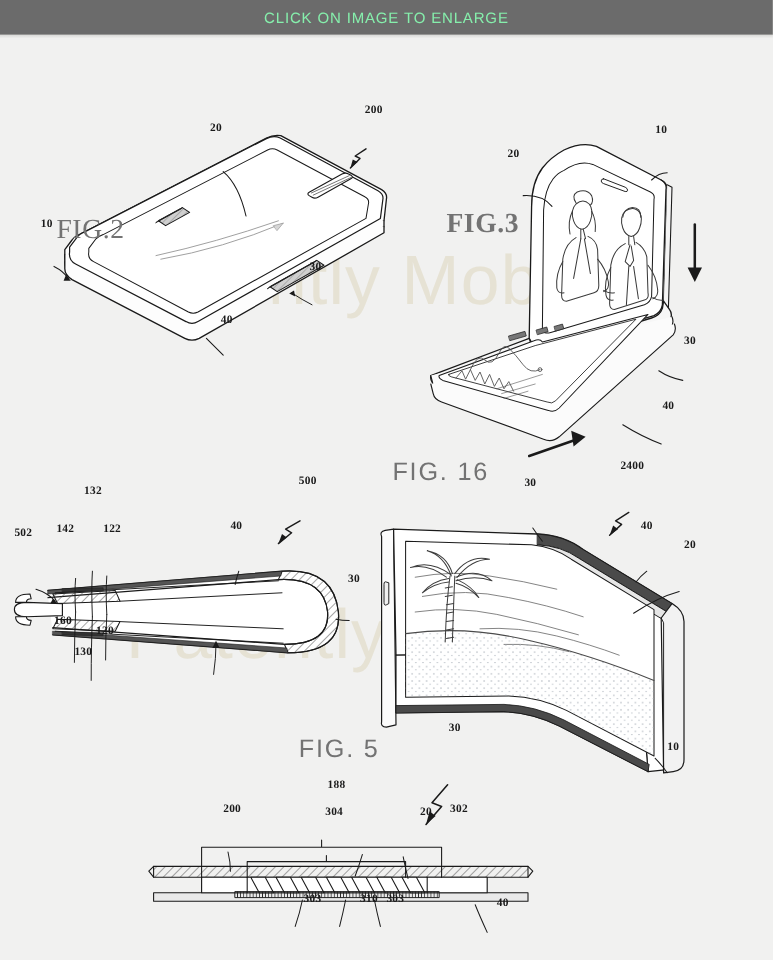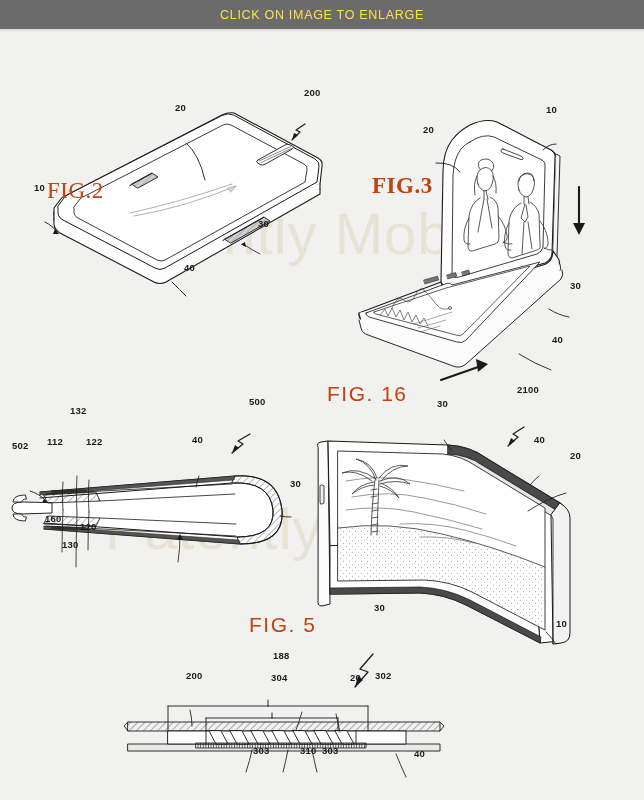--- a/index.html
+++ b/index.html
@@ -13,21 +13,21 @@
   #page{position:relative;width:644px;height:800px;background:#f1f1f0;}
 
   
   .enlarge-bar{
     position:absolute;left:0;top:0;width:644px;height:29px;
     background:#6b6b6b;
     display:flex;align-items:center;justify-content:center;
     box-sizing:border-box;
   }
   .enlarge-bar .label{
-    color:#fde047;font-size:12.5px;letter-spacing:0.7px;
+    color:#86efac;font-size:12.5px;letter-spacing:0.7px;
     font-family:"Liberation Sans", sans-serif;
     text-transform:uppercase;
   }
   .bar-shadow{
     position:absolute;left:0;top:29px;width:644px;height:3px;
     background:linear-gradient(#d8d8d6,#f1f1f0);
   }
 
   
   .sheet{position:absolute;left:0;top:32px;width:644px;height:768px;}
@@ -44,30 +44,30 @@
     font-weight:400;
     pointer-events:none;
     user-select:none;
   }
   .wm1{left:100px;top:200px;}
   .wm2{left:105px;top:495px;}
 
   
   .fig-label{
     position:absolute;
-    color:#c2410c;
+    color:#737373;
     white-space:nowrap;
   }
   .fig-serif{font-family:"Liberation Serif", serif;font-size:23px;letter-spacing:0.5px;}
   .fig-sans{font-family:"Liberation Sans", sans-serif;font-size:21px;letter-spacing:1.5px;}
 
   
   .ref{
     position:absolute;
-    font-family:Liberation Sans, sans-serif;
+    font-family:Liberation Serif, serif;
     font-size:9.5px;
     font-weight:bold;
     color:#1a1a1a;
     white-space:nowrap;
     letter-spacing:0.2px;
   }
 </style>
 </head>
 <body>
 
@@ -378,31 +378,31 @@
   <div class="ref" style="left:184px;top:262px;">40</div>
   <div class="ref" style="left:258px;top:218px;">30</div>
 
   <div class="ref" style="left:546px;top:104px;">10</div>
   <div class="ref" style="left:423px;top:124px;">20</div>
   <div class="ref" style="left:570px;top:280px;">30</div>
   <div class="ref" style="left:552px;top:334px;">40</div>
 
   <div class="ref" style="left:249px;top:396px;text-align:center;">500</div>
   <div class="ref" style="left:12px;top:440px;">502</div>
-  <div class="ref" style="left:47px;top:436px;">112</div>
+  <div class="ref" style="left:47px;top:436px;">142</div>
   <div class="ref" style="left:70px;top:405px;">132</div>
   <div class="ref" style="left:86px;top:436px;">122</div>
   <div class="ref" style="left:45px;top:513px;">160</div>
   <div class="ref" style="left:80px;top:521px;">120</div>
   <div class="ref" style="left:62px;top:539px;">130</div>
   <div class="ref" style="left:192px;top:434px;">40</div>
   <div class="ref" style="left:290px;top:478px;">30</div>
 
   <div class="ref" style="left:437px;top:398px;">30</div>
-  <div class="ref" style="left:517px;top:384px;">2100</div>
+  <div class="ref" style="left:517px;top:384px;">2400</div>
   <div class="ref" style="left:534px;top:434px;">40</div>
   <div class="ref" style="left:570px;top:450px;">20</div>
   <div class="ref" style="left:556px;top:618px;">10</div>
 
   <div class="ref" style="left:374px;top:602px;">30</div>
   <div class="ref" style="left:273px;top:650px;">188</div>
   <div class="ref" style="left:186px;top:670px;">200</div>
   <div class="ref" style="left:271px;top:672px;">304</div>
   <div class="ref" style="left:350px;top:672px;">20</div>
   <div class="ref" style="left:375px;top:670px;">302</div>

